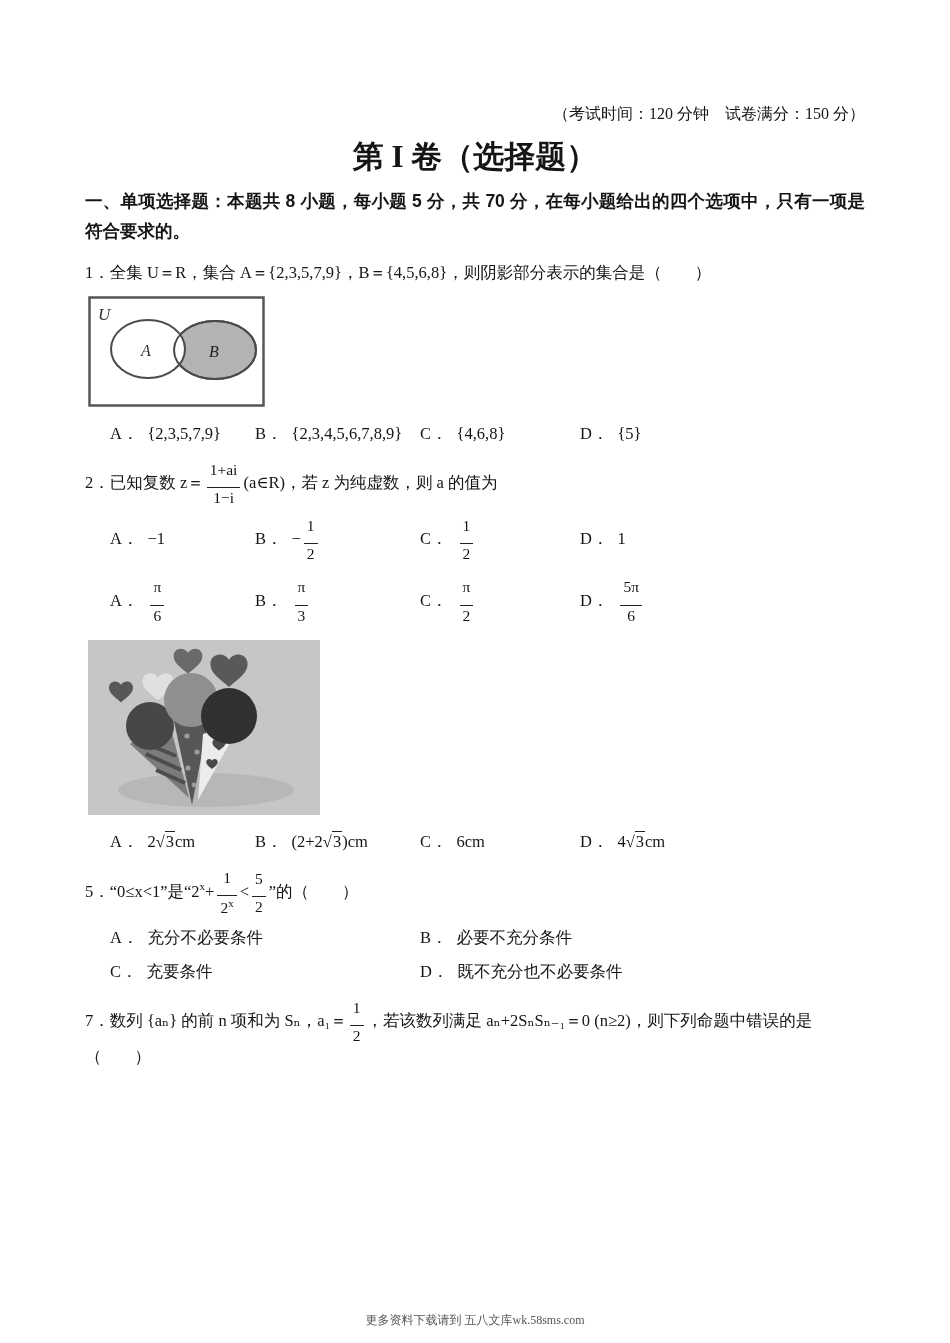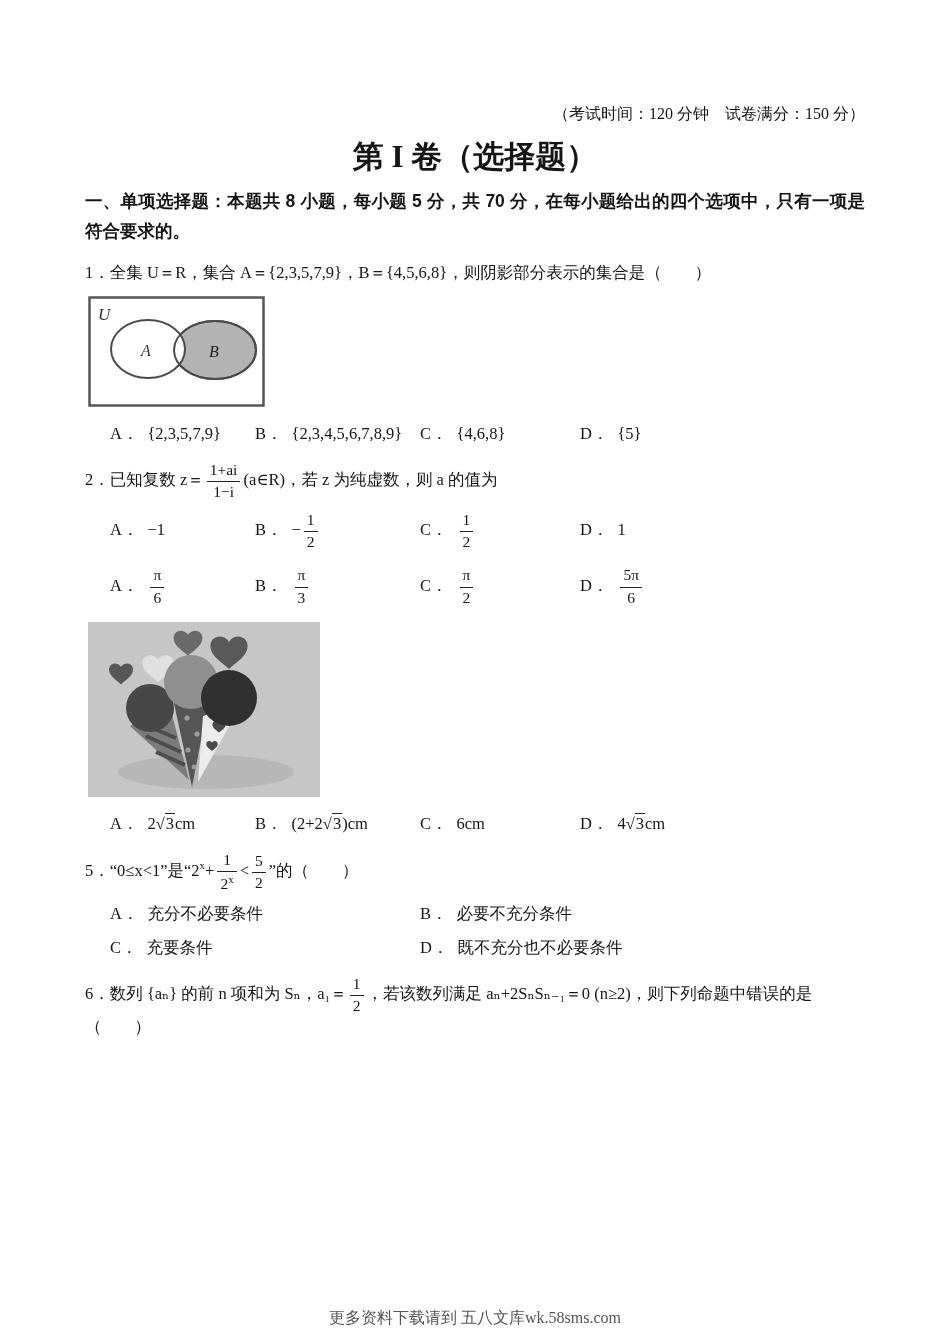--- a/index.html
+++ b/index.html
@@ -20,27 +20,27 @@
   .q4stem{text-align:justify;line-height:2.38;margin-bottom:4px;}
   .figure{margin:4px 0 12px 3px;}
   .opts{display:flex;align-items:center;font-size:16.5px;margin:0 0 16px 25px;}
   .opt{display:inline-flex;align-items:center;white-space:nowrap;}
   .c1{width:145px;}.c2{width:165px;}.c3{width:160px;}
   .optwide{width:310px;}
   .olabel{margin-right:9px;}
   .optrow{margin-bottom:12px;}
   .frac{display:inline-block;vertical-align:middle;text-align:center;line-height:1.12;
         margin:0 3px;font-size:15.5px;}
-  .frac .num{display:block;border-bottom:1px solid #222;padding:0 3px 3px 3px;}
+  .frac .num{display:block;border-bottom:1px solid #222;padding:0 3px 9px 3px;}
   .frac .den{display:block;padding:1px 3px 0 3px;}
   sup{font-size:11px;}
   .rad{white-space:nowrap;}
   .radc{border-top:1px solid #222;padding:0 1px;}
   .footer{position:absolute;left:0;bottom:14px;width:100%;text-align:center;
-          font-size:16px;color:#555;}
+          font-size:12px;color:#555;}
   svg text{font-family:"Liberation Serif","DejaVu Serif",serif;}
 </style>
 </head>
 <body>
 
 <div class="page">
 
   <div class="subtitle">（考试时间：120 分钟　试卷满分：150 分）</div>
   <h2 class="section-heading">第 I 卷（选择题）</h2>
   <p class="instructions">一、单项选择题：本题共 8 小题，每小题 5 分，共 70 分，在每小题给出的四个选项中，只有一项是符合要求的。</p>
@@ -207,17 +207,17 @@
     <span class="opt optwide">
         <span class="olabel">C．</span>
         <span>充要条件</span>
       </span>
     <span class="opt">
         <span class="olabel">D．</span>
         <span>既不充分也不必要条件</span>
       </span>
   </div>
 
-  <p class="stem mathline"><span>6．数列 {aₙ} 的前 n 项和为 Sₙ，a₁＝</span><span class="frac"><span class="num">1</span><span class="den">2</span></span><span>，若该数列满足 aₙ+2SₙSₙ₋₁＝0 (n≥2)，则下列命题中错误的是（　　）</span></p>
+  <p class="stem mathline"><span>7．数列 {aₙ} 的前 n 项和为 Sₙ，a₁＝</span><span class="frac"><span class="num">1</span><span class="den">2</span></span><span>，若该数列满足 aₙ+2SₙSₙ₋₁＝0 (n≥2)，则下列命题中错误的是（　　）</span></p>
 
 </div>
 
 <div class="footer">更多资料下载请到 五八文库wk.58sms.com</div>
 
 </body></html>

